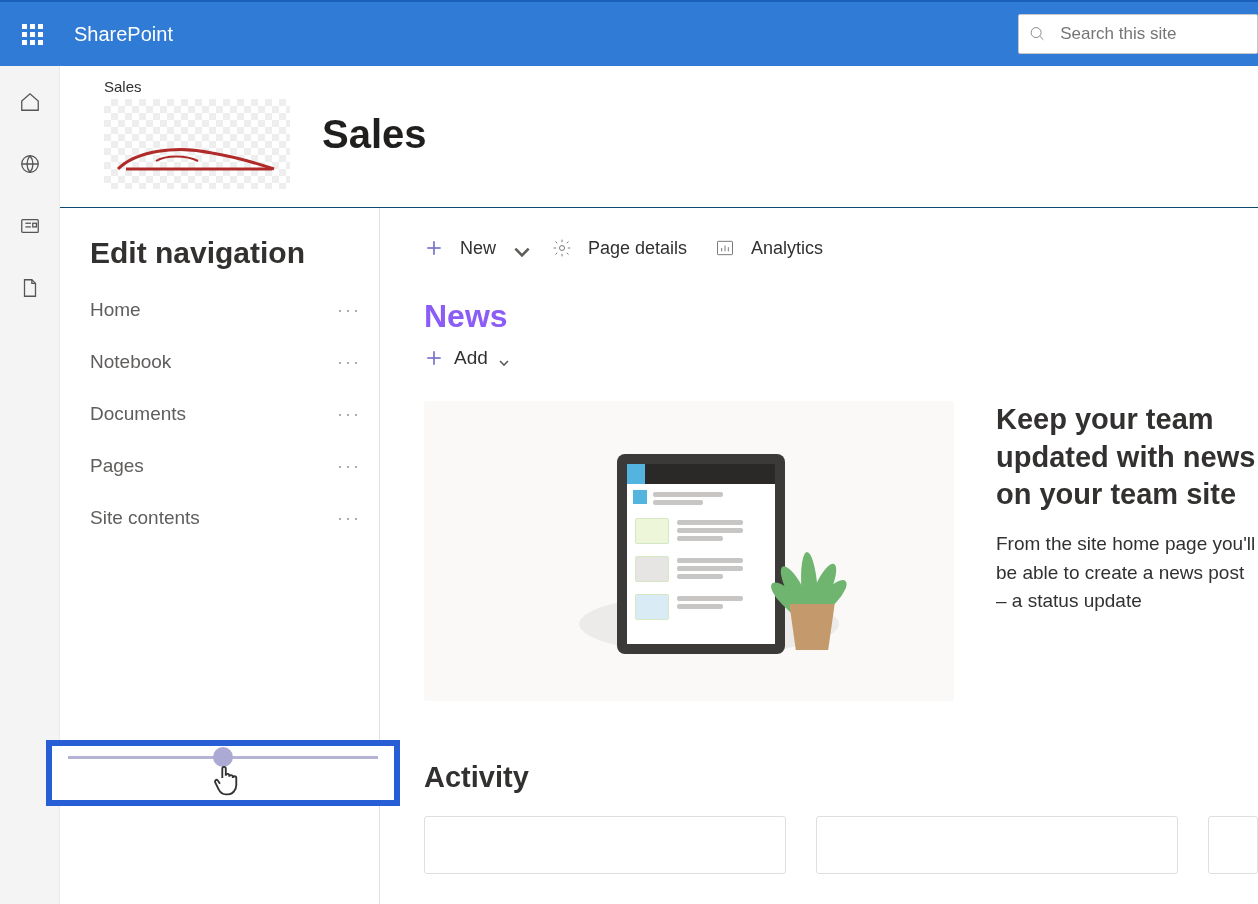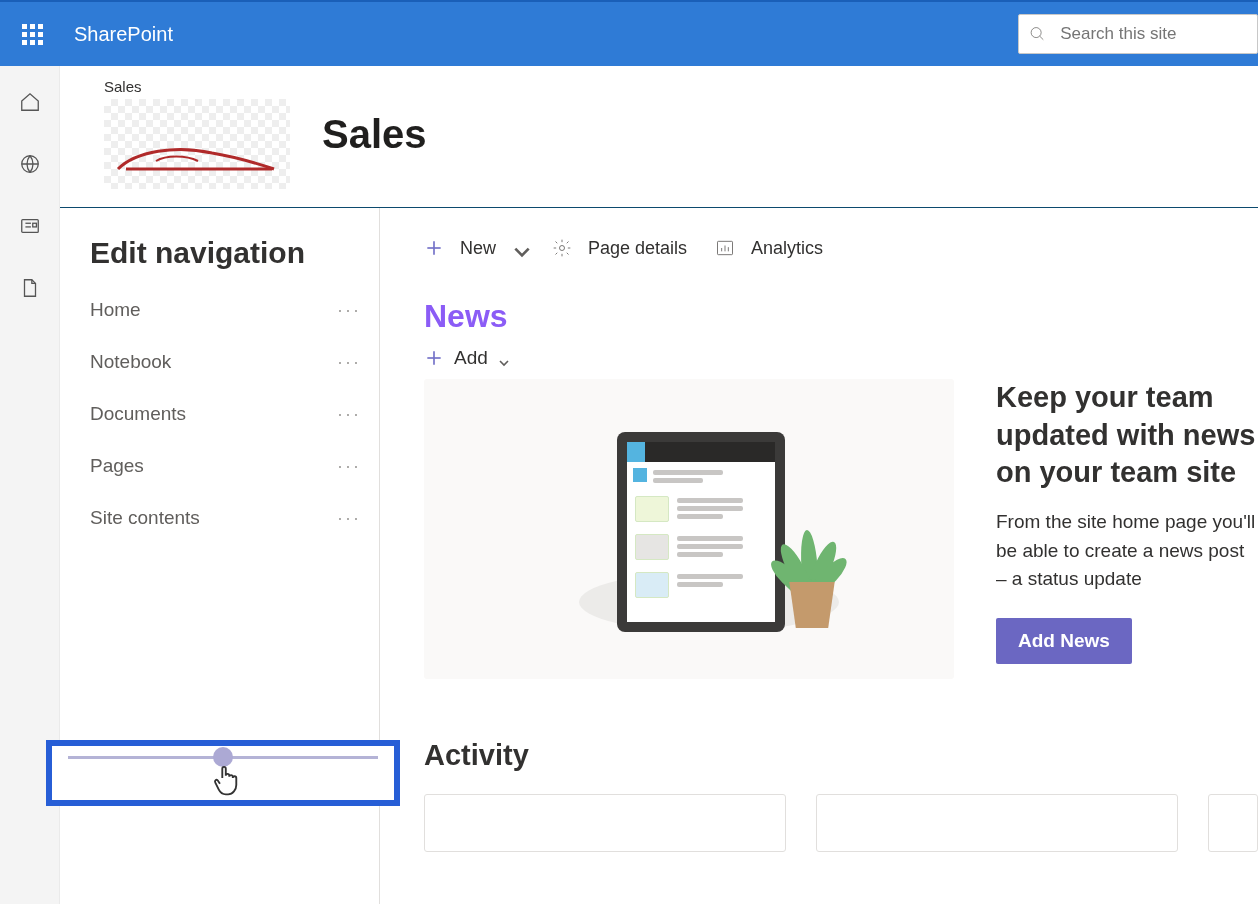--- a/index.html
+++ b/index.html
@@ -49,21 +49,21 @@
   
   .page-content { flex: 1; padding: 18px 0 0 44px; }
   .toolbar { display: flex; align-items: center; gap: 28px; height: 44px; margin-bottom: 28px; }
   .tool-item { display: flex; align-items: center; gap: 16px; font-size: 18px; color: #323130; cursor: pointer; }
   .tool-item svg { width: 20px; height: 20px; stroke: #605e5c; fill: none; }
   .plus-icon svg { stroke: #7471c8; stroke-width: 2;}
   .chevron { display:inline-block; width:12px; height:12px;}
   .chevron svg { stroke:#605e5c; stroke-width:1.6;}
   
   .section-title { font-size: 32px; font-weight: 700; color: #8b5cf6; margin-bottom: 12px; }
-  .add-row { display: flex; align-items: center; gap: 10px; font-size: 19px; color: #323130; cursor: pointer; margin-bottom: 10px;}
+  .add-row { display: flex; align-items: center; gap: 10px; font-size: 19px; color: #323130; cursor: pointer; margin-bottom: 32px;}
   
   .news-row { display: flex; gap: 42px; }
   .news-card { width: 530px; height: 300px; background: #faf9f8; border-radius: 3px; display:flex; align-items:center; justify-content:center; position:relative;}
   
   .news-side { flex: 1; min-width: 0; }
   .news-heading { font-size: 29px; font-weight: 700; line-height: 1.3; margin-bottom: 16px;}
   .news-desc { font-size: 19px; color: #323130; line-height: 1.5; margin-bottom: 24px;}
   .news-btn { background: #6b67c2; color: #fff; border: none; font-size: 19px; padding: 12px 22px; font-weight: 600; cursor: pointer; border-radius: 2px;}
   
   .activity-title { font-size: 29px; font-weight: 700; margin-top: 60px; margin-bottom: 22px;}
@@ -270,21 +270,20 @@
                 <div class="leaf" style="left:40px;top:38px;transform:rotate(24deg);"></div>
                 <div class="leaf" style="left:0px;top:54px;transform:rotate(-46deg);height:36px;"></div>
                 <div class="leaf" style="left:48px;top:52px;transform:rotate(44deg);height:36px;"></div>
               </div>
               <div class="plant-pot"></div>
             </div>
           </div>
           <div class="news-side">
             <div class="news-heading">Keep your team updated with news on your team site</div>
             <div class="news-desc">From the site home page you'll be able to create a news post – a status update</div>
-            <button class="news-btn">Add News</button>
           </div>
         </div>
 
         <div class="activity-title">Activity</div>
         <div class="activity-row">
           <div class="activity-card"></div>
           <div class="activity-card"></div>
           <div class="activity-card narrow"></div>
         </div>
       </div>

